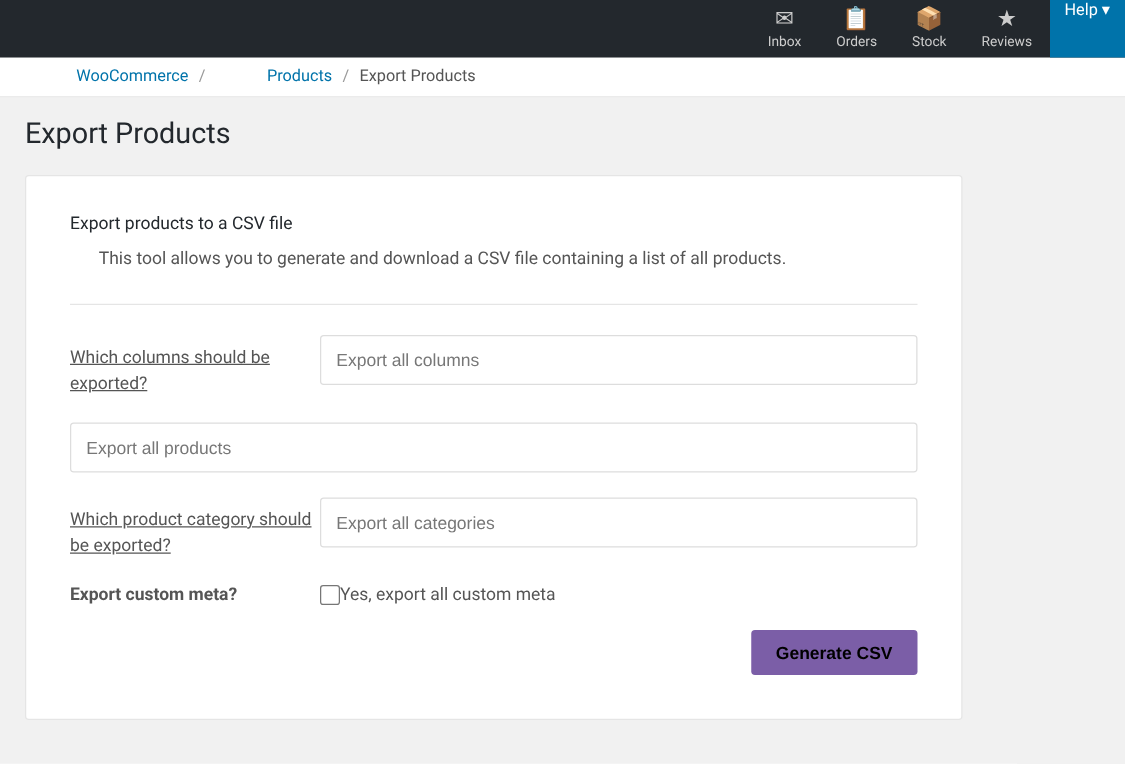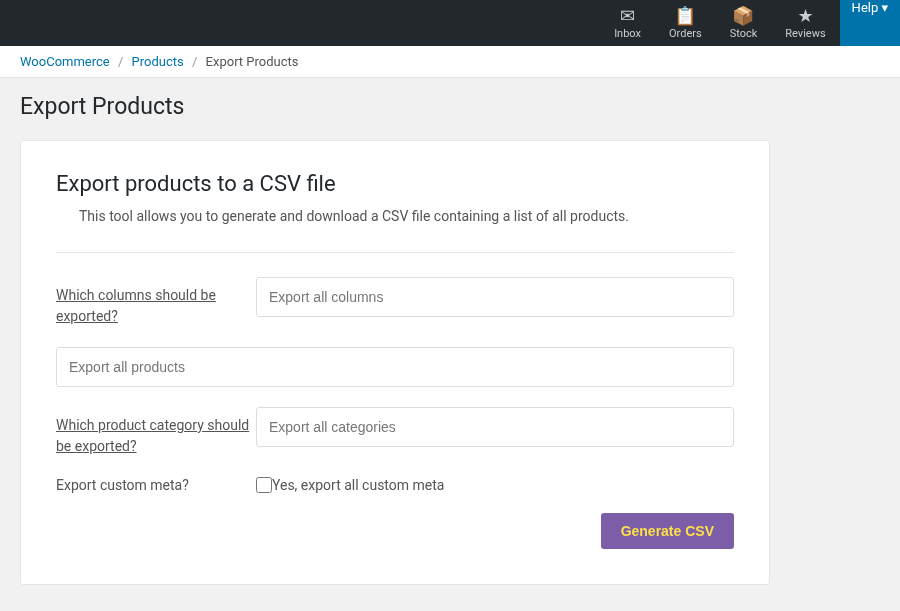--- a/index.html
+++ b/index.html
@@ -45,21 +45,21 @@
     }
 
     
     .breadcrumb-bar {
       background: #fff;
       border-bottom: 1px solid #e5e5e5;
       padding: 8px 20px;
       font-size: 13px;
       color: #555;
     }
-    .breadcrumb-bar a { color: #0073aa; text-decoration: none; }
+    .breadcrumb-bar a { color: #0073aa; text-decoration: none; margin-left: 41px; }
     .breadcrumb-sep { margin: 0 5px; color: #999; }
 
     
     .page-title-bar {
       padding: 14px 20px 8px;
     }
     .page-title {
       font-size: 23px;
       font-weight: 400;
       color: #23282d;
@@ -71,21 +71,21 @@
       padding: 10px 20px 20px;
     }
     .card {
       background: #fff;
       border: 1px solid #e5e5e5;
       border-radius: 3px;
       padding: 30px 35px 35px;
       max-width: 750px;
     }
     .card-title {
-      font-size: 22px;
+      font-size: 14px;
       font-weight: 400;
       color: #23282d;
       margin-bottom: 12px;
     }
     .card-description {
       color: #555;
       font-size: 14px;
       margin-bottom: 28px;
       margin-left: 23px;
     }
@@ -130,20 +130,21 @@
     .checkbox-row {
       display: flex;
       align-items: center;
       margin-bottom: 20px;
     }
     .checkbox-label-col {
       width: 200px;
       flex-shrink: 0;
       font-size: 14px;
       color: #555;
+      font-weight: bold;
     }
     .checkbox-field {
       display: flex;
       align-items: flex-start;
       gap: 0;
     }
     .checkbox-field input[type="checkbox"] {
       width: 16px;
       height: 16px;
       cursor: pointer;
@@ -154,21 +155,21 @@
     }
 
     
     .button-row {
       display: flex;
       justify-content: flex-end;
       margin-top: 16px;
     }
     .btn-generate {
       background: #7b5ea7;
-      color: #fde047;
+      color: #000000;
       border: none;
       padding: 10px 20px;
       font-size: 14px;
       border-radius: 3px;
       cursor: pointer;
       font-weight: 600;
     }
   </style>
 </head>
 <body>

